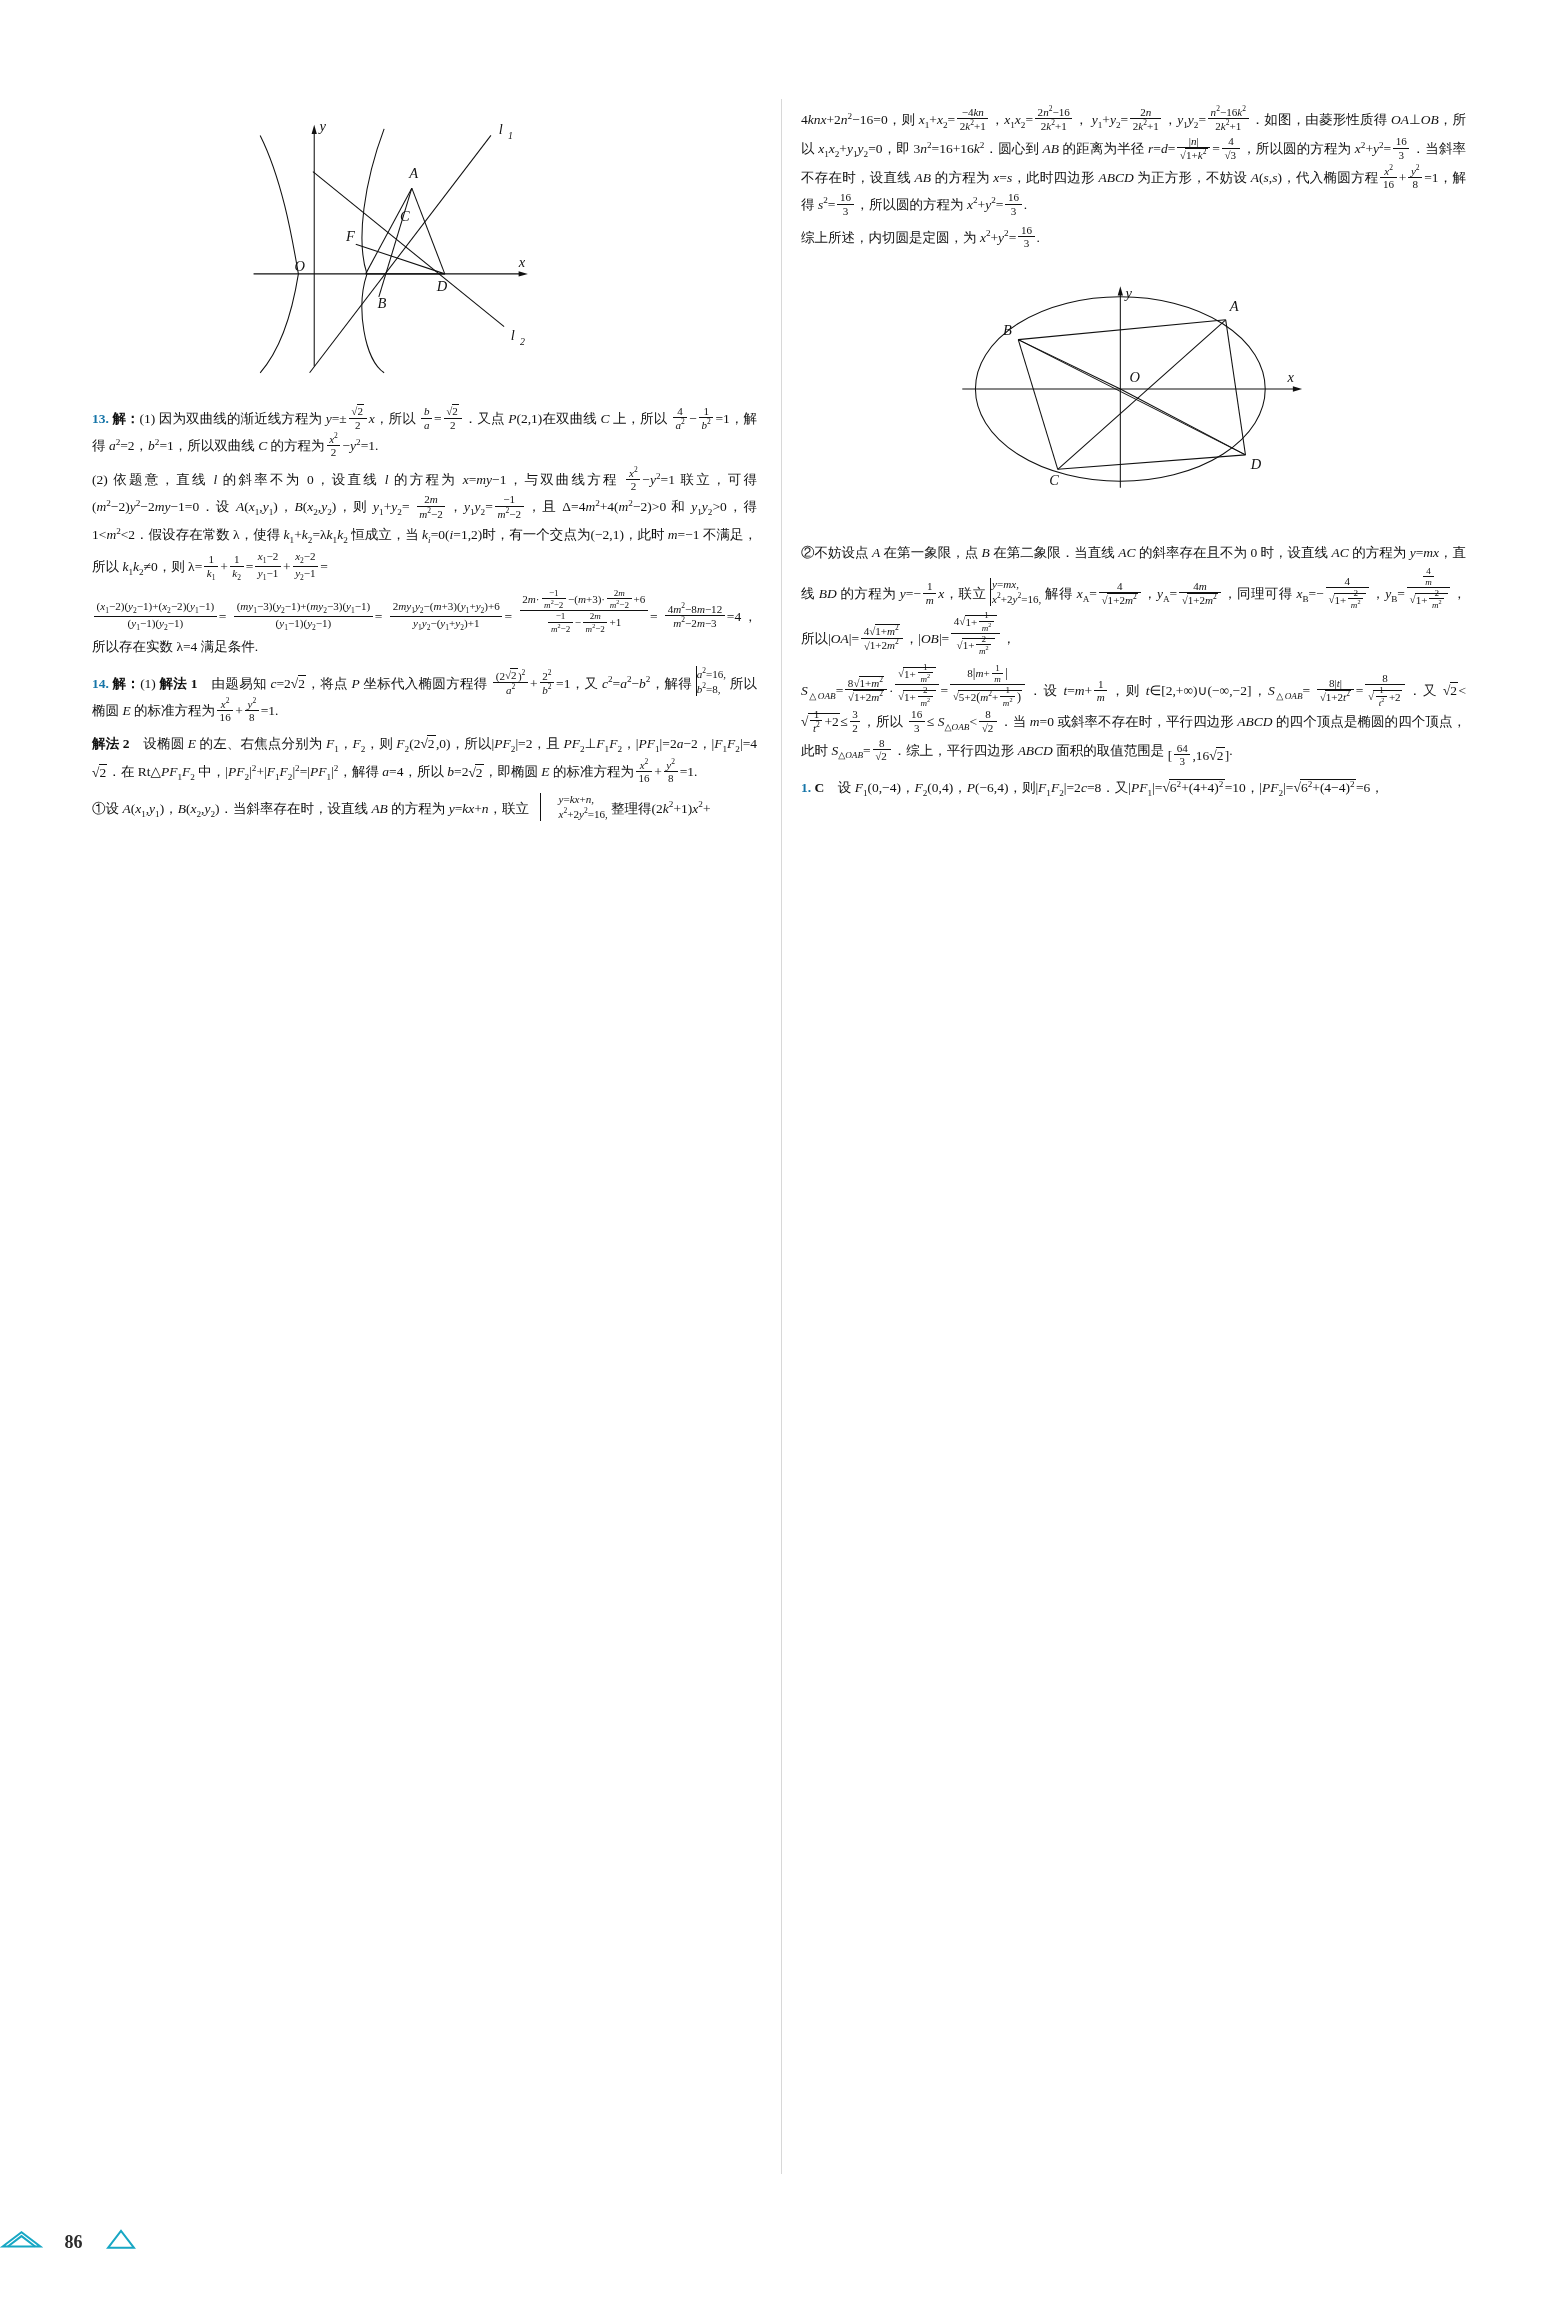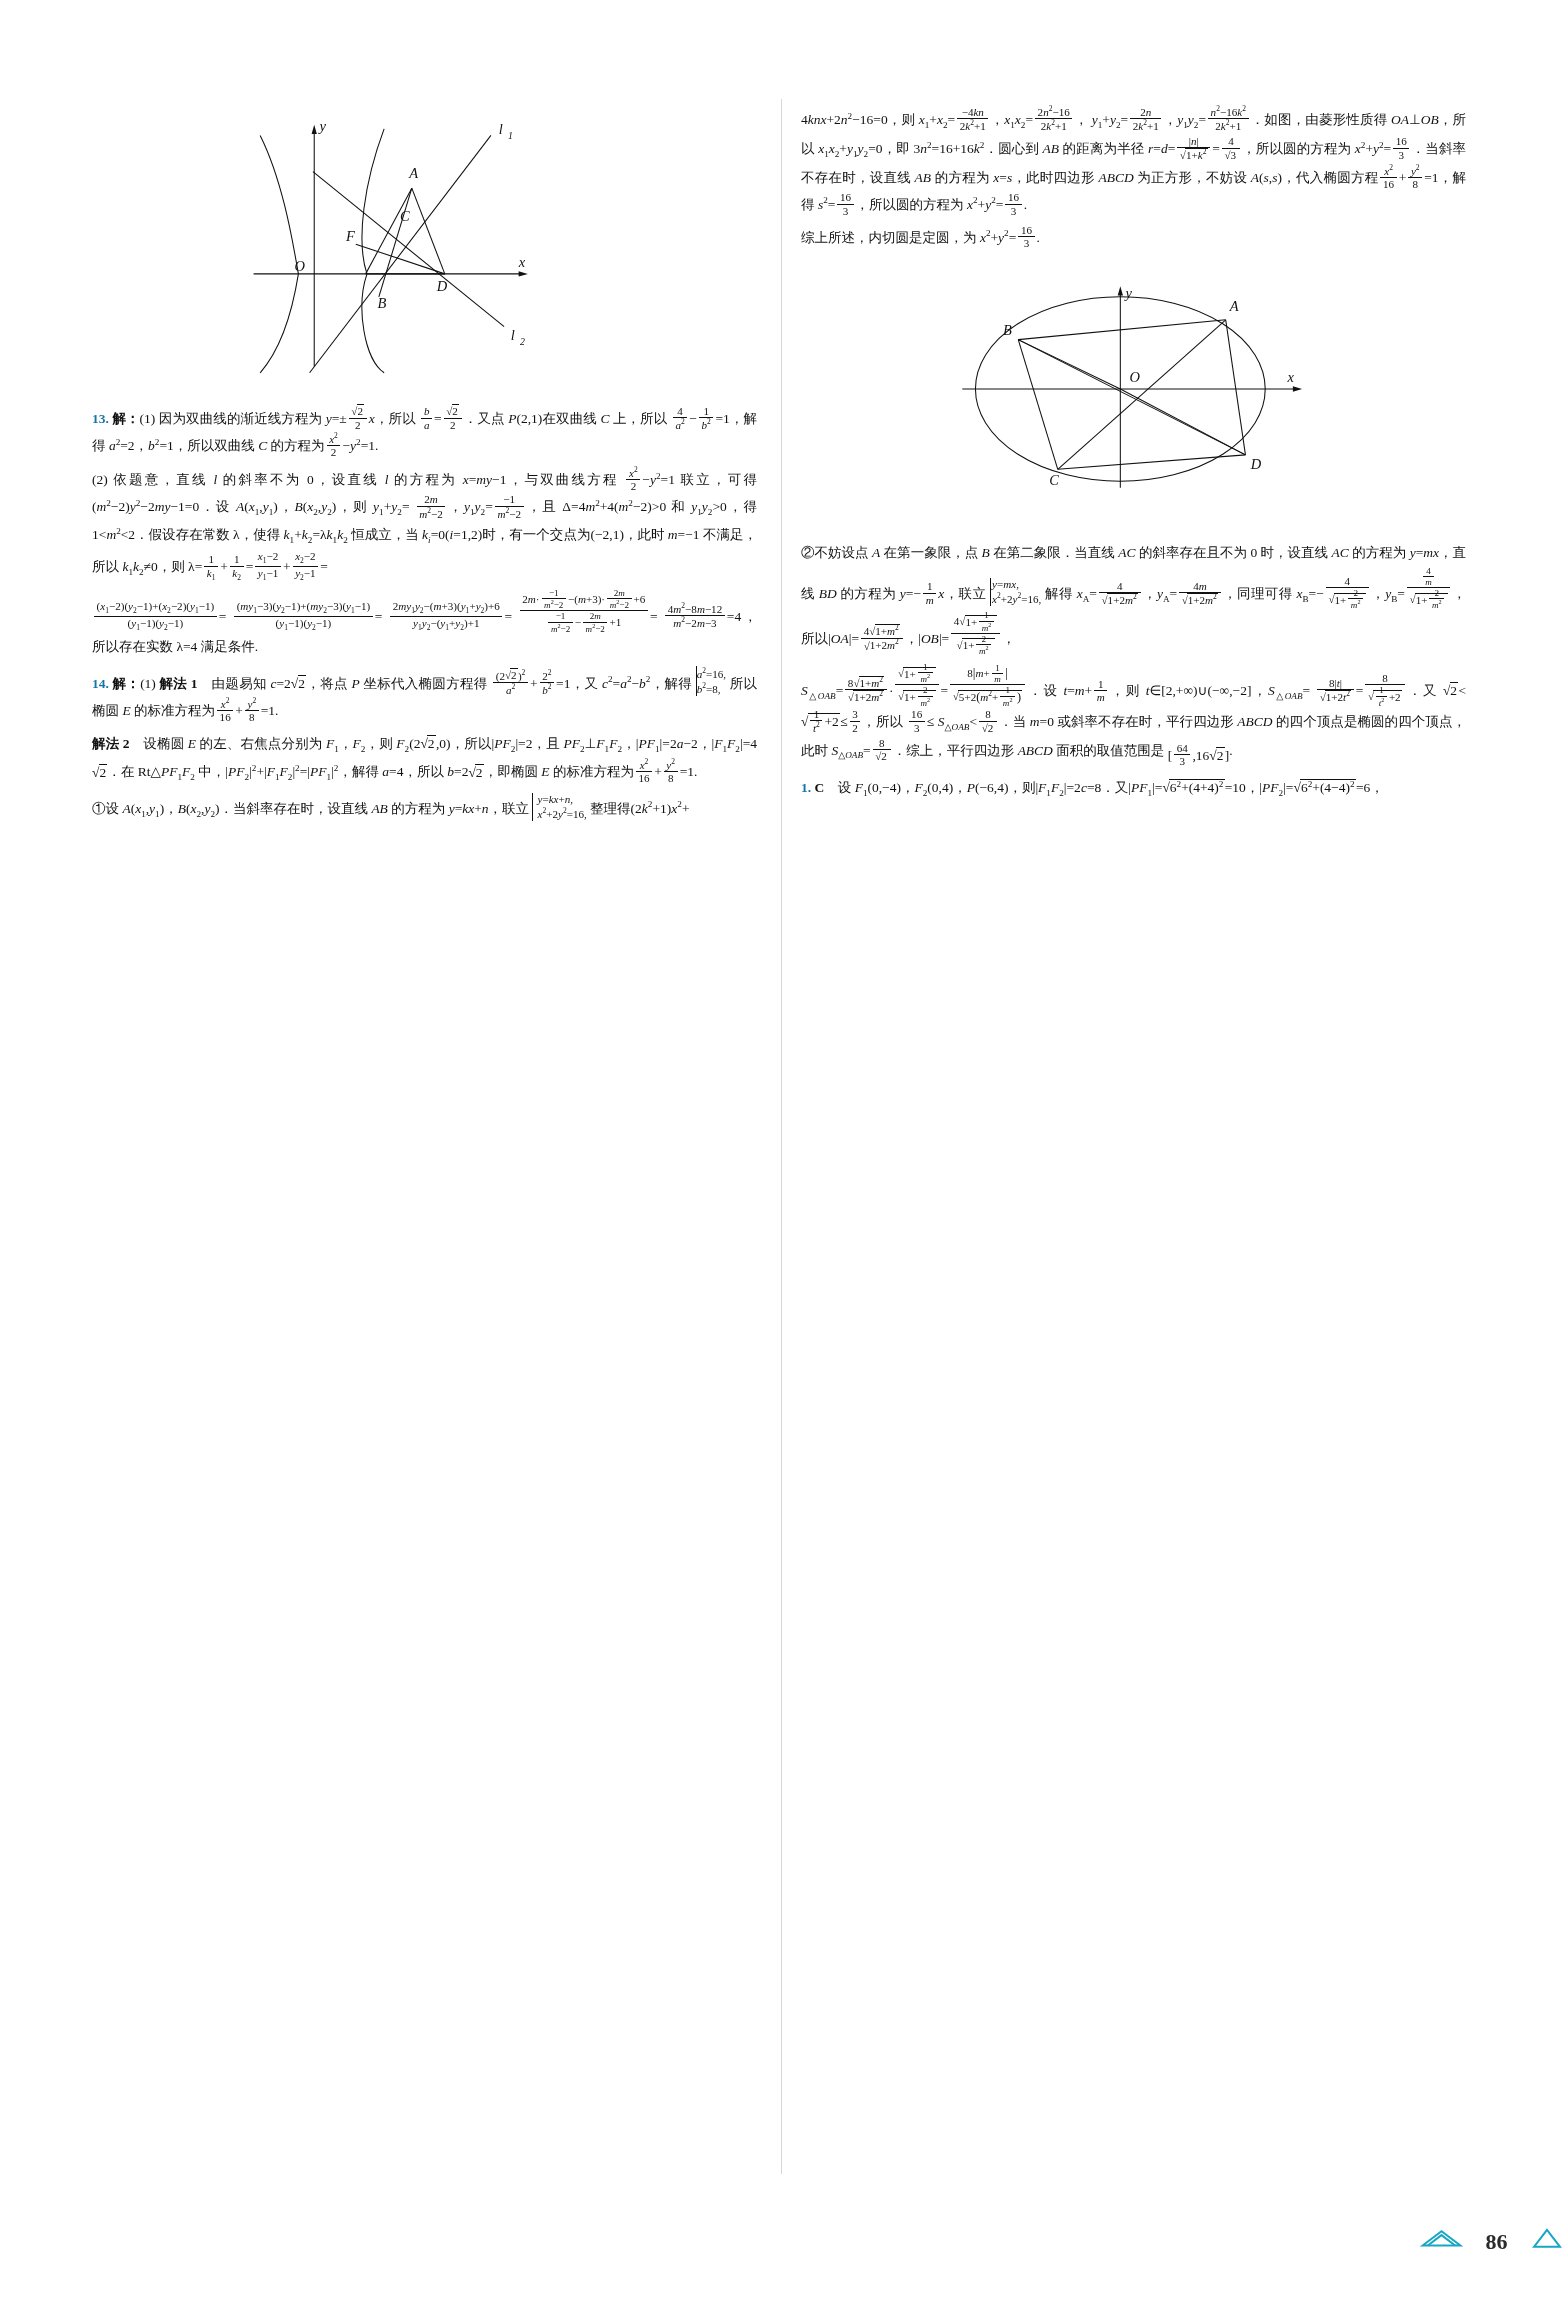--- a/index.html
+++ b/index.html
@@ -82,23 +82,23 @@
     font-size:19px;
     letter-spacing:4px;
     padding:1.3px 17px;
   }
   
   .figbox { margin:4px 0 9.2px 0; text-align:center; }
   
   .footer {
     position:absolute;
     left:0; right:0; bottom:61px;
-    text-align:right;
+    text-align:left;
     color:#2b2b2b;
-    font-size:22px;
+    font-size:18px;
     font-weight:bold;
   }
   .footer-wrap { display:inline-block; position:relative; }
   .foot-num { display:inline-block; padding:0 17px; vertical-align:middle; }
   .foot-icon { display:inline-block; vertical-align:middle; }
 </style>
 </head>
 <body>
 
 <div class="page">
@@ -181,21 +181,21 @@
       所以椭圆 <i>E</i> 的标准方程为<span class="frac"><span class="num"><i>x</i><sup>2</sup></span><span class="den">16</span></span>+<span class="frac"><span class="num"><i>y</i><sup>2</sup></span><span class="den">8</span></span>=1.
     </p>
 
     <p class="para">
       <span class="bold">解法 2</span>　设椭圆 <i>E</i> 的左、右焦点分别为 <i>F</i><sub>1</sub>，<i>F</i><sub>2</sub>，则 <i>F</i><sub>2</sub>(2<span class="sq">√<span class="sqrt">2</span></span>,0)，所以|<i>PF</i><sub>2</sub>|=2，且 <i>PF</i><sub>2</sub>⊥<i>F</i><sub>1</sub><i>F</i><sub>2</sub>，|<i>PF</i><sub>1</sub>|=2<i>a</i>−2，|<i>F</i><sub>1</sub><i>F</i><sub>2</sub>|=4<span class="sq">√<span class="sqrt">2</span></span>．在 Rt△<i>PF</i><sub>1</sub><i>F</i><sub>2</sub> 中，|<i>PF</i><sub>2</sub>|<sup>2</sup>+|<i>F</i><sub>1</sub><i>F</i><sub>2</sub>|<sup>2</sup>=|<i>PF</i><sub>1</sub>|<sup>2</sup>，解得 <i>a</i>=4，所以 <i>b</i>=2<span class="sq">√<span class="sqrt">2</span></span>，即椭圆 <i>E</i> 的标准方程为<span class="frac"><span class="num"><i>x</i><sup>2</sup></span><span class="den">16</span></span>+<span class="frac"><span class="num"><i>y</i><sup>2</sup></span><span class="den">8</span></span>=1.
     </p>
 
 
     <p class="para">
       ①设 <i>A</i>(<i>x</i><sub>1</sub>,<i>y</i><sub>1</sub>)，<i>B</i>(<i>x</i><sub>2</sub>,<i>y</i><sub>2</sub>)．当斜率存在时，设直线 <i>AB</i> 的方程为 <i>y</i>=<i>kx</i>+<i>n</i>，联立
-      <span style="display:inline-block;vertical-align:-0.45em;font-size:0.82em;line-height:1.2;border-left:1.3px solid #111;padding-left:4px;">
+      <span style="display:inline-block;vertical-align:-0.45em;font-size:0.82em;line-height:1.2;border-left:1.3px solid #111;padding-left:17px;margin-left:8px;">
         <span style="display:block"><i>y</i>=<i>kx</i>+<i>n</i>,</span><span style="display:block"><i>x</i><sup>2</sup>+2<i>y</i><sup>2</sup>=16,</span>
       </span>
       整理得(2<i>k</i><sup>2</sup>+1)<i>x</i><sup>2</sup>+
     </p>
 
   </div>
 
   <div class="col col-right">
 
     <p class="para">

